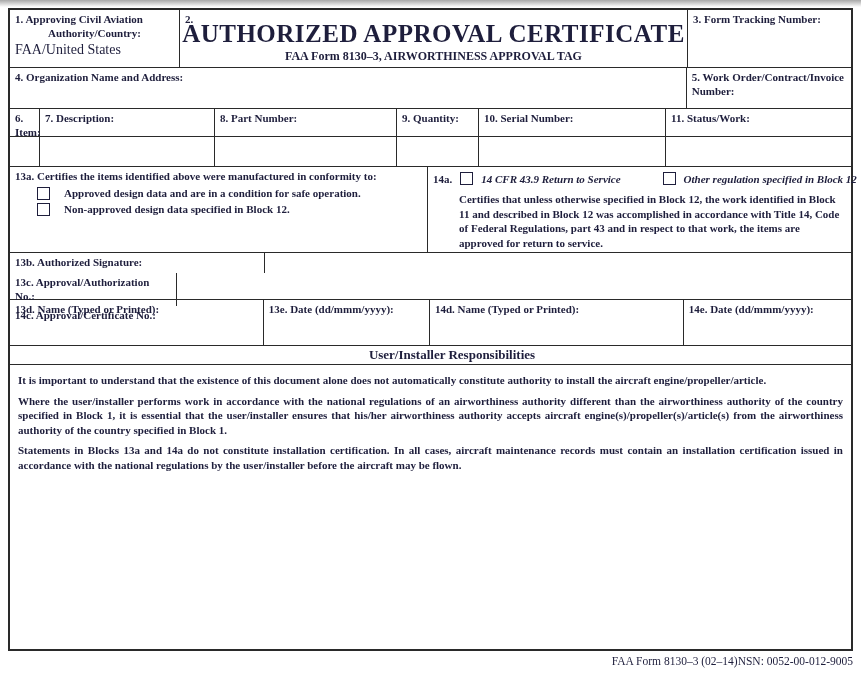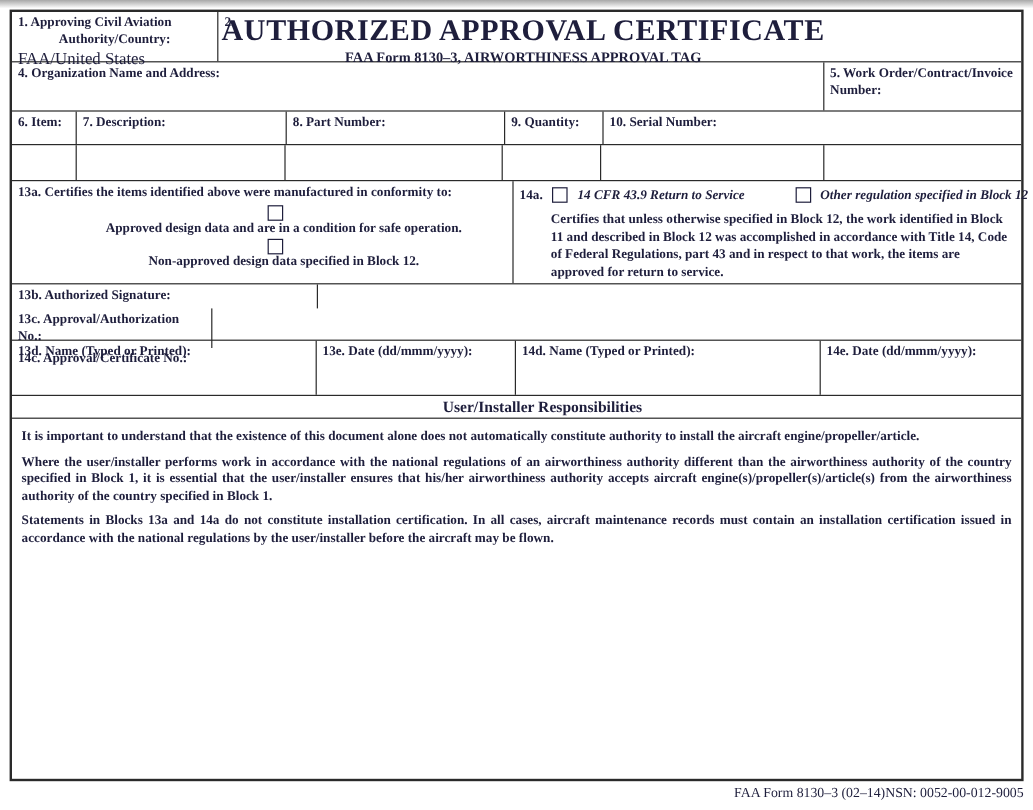--- a/index.html
+++ b/index.html
@@ -22,40 +22,40 @@
     box-sizing:border-box;
     display:flex;flex-direction:column;
     background:#ffffff;
   }
   .row{display:flex;box-sizing:border-box;border-bottom:1px solid #2a2a2a;flex:0 0 auto;}
   .row:last-child{border-bottom:none;flex:1 1 auto;}
   .cell{box-sizing:border-box;border-right:1px solid #2a2a2a;padding:3px 5px;position:relative;}
   .cell:last-child{border-right:none;}
   .lbl{font-weight:bold;font-size:11px;line-height:1.25;}
   
-  .r1{height:42px;} .r2{height:41px;} .r3{height:28px;} .r4{height:30px;}
+  .r1{height:58px;} .r2{height:41px;} .r3{height:28px;} .r4{height:30px;}
   .r5{height:183px;} .r6{height:86px;} .r7{height:47px;flex-direction:column;} .r8{height:46px;}
   .r9{height:19px;align-items:center;justify-content:center;padding-left:43px;}
   
   .c-b1{width:172px;text-align:left;}
   .c-b1 .l2{text-align:center;font-weight:bold;font-size:11px;}
   .b1-value{text-align:left;font-size:14px;margin-top:3px;}
   .c-b2{width:508px;display:flex;flex-direction:column;align-items:center;justify-content:center;}
   .b2-num{position:absolute;top:3px;left:5px;font-weight:bold;font-size:11px;}
   .title{font-weight:bold;font-size:25px;letter-spacing:0.5px;line-height:1.05;margin-top:8px;white-space:nowrap;}
   .subtitle{font-weight:bold;font-size:12px;margin-top:1px;white-space:nowrap;}
   .c-b3{width:165px;}
   
   .c-b4{width:680px;} .c-b5{width:165px;}
   
-  .col-item{width:54px;} .col-desc{width:175px;} .col-part{width:182px;}
+  .col-item{width:30px;} .col-desc{width:175px;} .col-part{width:182px;}
   .col-qty{width:82px;} .col-serial{width:187px;} .col-status{width:165px;}
   
   .c-13a{width:422px;} .c-14a{width:423px;}
-  .chk-row{display:flex;align-items:center;margin-left:22px;margin-top:3px;flex-direction:column;}
+  .chk-row{display:flex;align-items:center;margin-left:22px;margin-top:3px;}
   .chk-row:first-of-type{margin-top:13px;}
   .checkbox{display:inline-block;width:11px;height:11px;border:1.5px solid #1e1e3c;background:#fff;flex:0 0 auto;}
   .chk-label{font-weight:bold;font-size:11px;margin-left:14px;}
   .line14a{display:flex;align-items:center;margin-top:2px;}
   .line14a .lbl-14a{font-weight:bold;font-size:11px;}
   .line14a .checkbox{margin-left:8px;}
   .line14a .opt{font-weight:bold;font-size:11px;margin-left:8px;white-space:nowrap;font-style:italic;}
   .line14a .gap{margin-left:42px;}
   .cert-text{font-weight:bold;font-size:11px;line-height:1.33;margin:7px 4px 0 26px;}
   
@@ -83,20 +83,23 @@
       <div class="cell c-b1">
         <div class="lbl">1.  Approving Civil Aviation</div>
         <div class="l2">Authority/Country:</div>
         <div class="b1-value">FAA/United States</div>
       </div>
       <div class="cell c-b2">
         <span class="b2-num">2.</span>
         <div class="title">AUTHORIZED APPROVAL CERTIFICATE</div>
         <div class="subtitle">FAA Form 8130–3, AIRWORTHINESS APPROVAL TAG</div>
       </div>
+      <div class="cell c-b3">
+        <div class="lbl">3.  Form Tracking Number:</div>
+      </div>
     </div>
 
     <div class="row r2">
       <div class="cell c-b4">
         <div class="lbl">4.  Organization Name and Address:</div>
       </div>
       <div class="cell c-b5">
         <div class="lbl">5.  Work Order/Contract/Invoice Number:</div>
       </div>
     </div>
@@ -109,20 +112,23 @@
           <div class="lbl">7. Description:</div>
         </div>
       <div class="cell col-part">
           <div class="lbl">8. Part Number:</div>
         </div>
       <div class="cell col-qty">
           <div class="lbl">9. Quantity:</div>
         </div>
       <div class="cell col-serial">
           <div class="lbl">10. Serial Number:</div>
+        </div>
+      <div class="cell col-status">
+          <div class="lbl">11. Status/Work:</div>
         </div>
     </div>
 
     <div class="row r4">
       <div class="cell col-item"></div>
       <div class="cell col-desc"></div>
       <div class="cell col-part"></div>
       <div class="cell col-qty"></div>
       <div class="cell col-serial"></div>
       <div class="cell col-status"></div>

